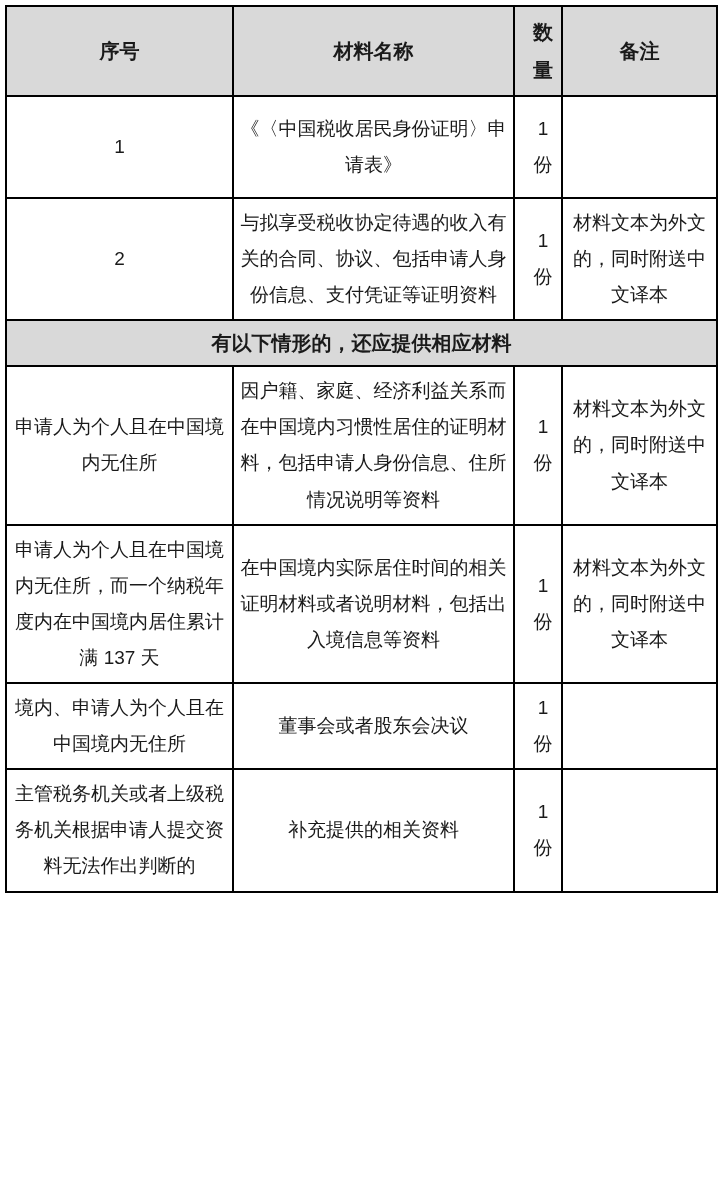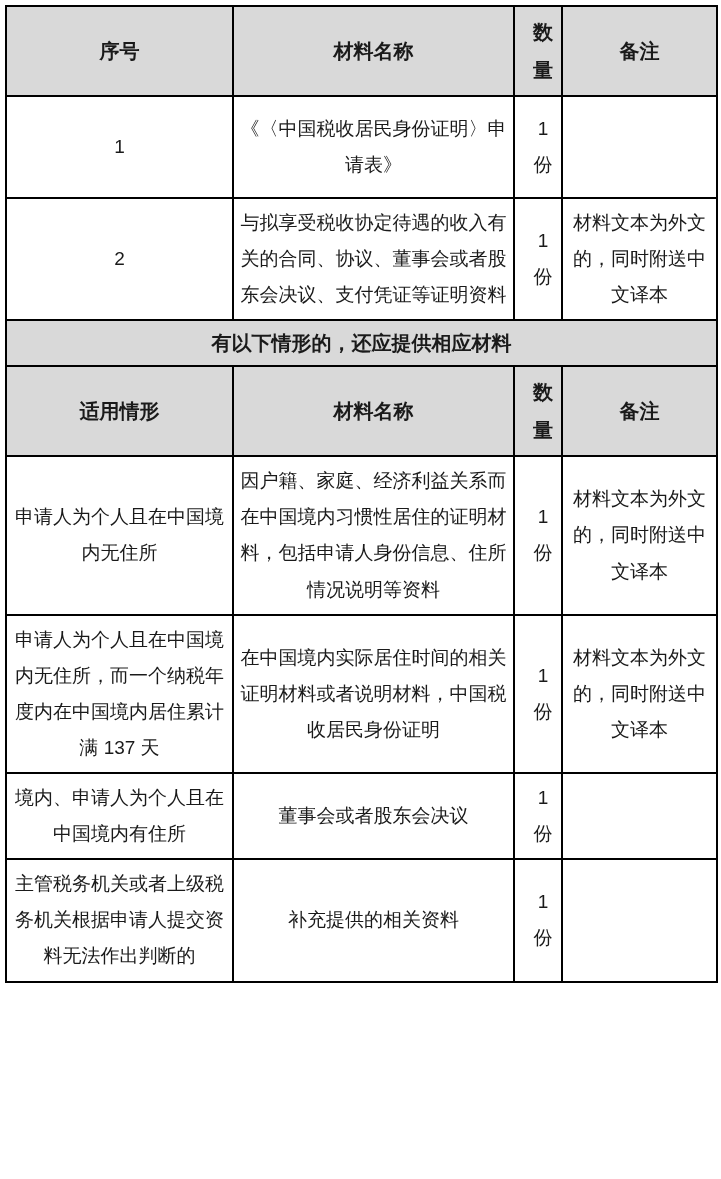--- a/index.html
+++ b/index.html
@@ -82,52 +82,46 @@
 
     <tr>
       <td class="row-tall">1</td>
       <td>《〈中国税收居民身份证明〉申请表》</td>
       <td class="qty-cell"><span class="qty-inner">1 份</span></td>
       <td></td>
     </tr>
 
     <tr>
       <td>2</td>
-      <td>与拟享受税收协定待遇的收入有关的合同、协议、董事会或者股东会决议、支付凭证等证明资料</td>
+      <td>与拟享受税收协定待遇的收入有关的合同、协议、包括申请人身份信息、支付凭证等证明资料</td>
       <td class="qty-cell"><span class="qty-inner">1 份</span></td>
       <td>材料文本为外文的，同时附送中文译本</td>
     </tr>
 
     <tr>
       <td class="section-title-cell" colspan="4">有以下情形的，还应提供相应材料</td>
     </tr>
 
-    <tr>
-      <th>适用情形</th>
-      <th>材料名称</th>
-      <th class="qty-cell"><span class="qty-inner">数量</span></th>
-      <th>备注</th>
-    </tr>
 
     <tr>
       <td>申请人为个人且在中国境内无住所</td>
       <td>因户籍、家庭、经济利益关系而在中国境内习惯性居住的证明材料，包括申请人身份信息、住所情况说明等资料</td>
       <td class="qty-cell"><span class="qty-inner">1 份</span></td>
       <td>材料文本为外文的，同时附送中文译本</td>
     </tr>
 
     <tr>
       <td>申请人为个人且在中国境内无住所，而一个纳税年度内在中国境内居住累计满 137 天</td>
-      <td>在中国境内实际居住时间的相关证明材料或者说明材料，中国税收居民身份证明</td>
+      <td>在中国境内实际居住时间的相关证明材料或者说明材料，包括出入境信息等资料</td>
       <td class="qty-cell"><span class="qty-inner">1 份</span></td>
       <td>材料文本为外文的，同时附送中文译本</td>
     </tr>
 
     <tr>
-      <td>境内、申请人为个人且在中国境内有住所</td>
+      <td>境内、申请人为个人且在中国境内无住所</td>
       <td>董事会或者股东会决议</td>
       <td class="qty-cell"><span class="qty-inner">1 份</span></td>
       <td></td>
     </tr>
 
 
 
     <tr>
       <td>主管税务机关或者上级税务机关根据申请人提交资料无法作出判断的</td>
       <td>补充提供的相关资料</td>

